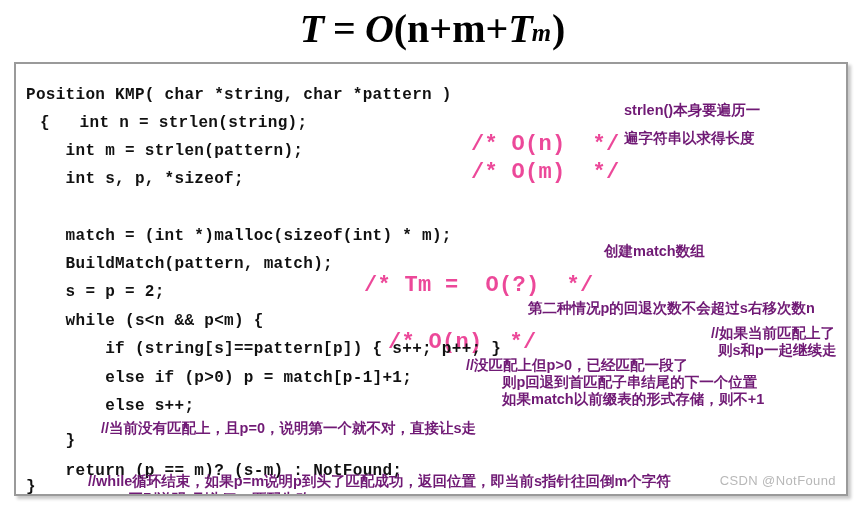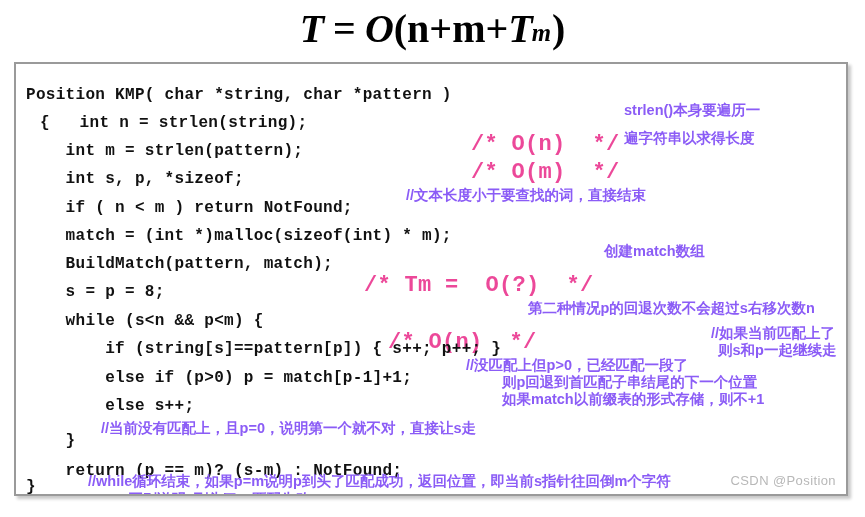--- a/index.html
+++ b/index.html
@@ -84,21 +84,21 @@
     color: #ec4899;
     white-space: pre;
     letter-spacing: 0.3px;
   }
 
   
   .cmt-cn {
     font-family: "Liberation Sans", "DejaVu Sans", sans-serif;
     font-size: 14.5px;
     font-weight: bold;
-    color: #8b5cf6;
+    color: #701a75;
     white-space: pre;
     letter-spacing: 0px;
   }
 
   .abs { position: absolute; white-space: pre; }
 
   
   #watermark {
     position: absolute;
     right: 10px;
@@ -145,37 +145,33 @@
     <div class="code-line" style="top:60px;text-align:right;">
       <span class="code abs" style="left:10px;">    int m = strlen(pattern);</span>
       <span class="cmt-mono abs" style="left:455px;">/* O(m)  */</span>
       <span class="cmt-cn abs" style="left:608px; top:5px;">遍字符串以求得长度</span>
     </div>
 
     <div class="code-line" style="top:88px;">
       <span class="code abs" style="left:10px;">    int s, p, *sizeof;</span>
     </div>
 
-    <div class="code-line" style="top:117px;">
-      <span class="code abs" style="left:10px;">    if ( n &lt; m ) return NotFound;</span>
-      <span class="cmt-cn abs" style="left:390px; top:5px;">//文本长度小于要查找的词，直接结束</span>
-    </div>
 
     <div class="code-line" style="top:173px;">
       <span class="code abs" style="left:10px;">    BuildMatch(pattern, match);</span>
       <span class="cmt-mono abs" style="left:348px;">/* Tm =  O(?)  */</span>
       <span class="cmt-cn abs" style="left:588px; top:5px;">创建match数组</span>
     </div>
 
     <div class="code-line" style="top:145px;">
       <span class="code abs" style="left:10px;">    match = (int *)malloc(sizeof(int) * m);</span>
     </div>
 
     <div class="code-line" style="top:201px;">
-      <span class="code abs" style="left:10px;">    s = p = 8;</span>
+      <span class="code abs" style="left:10px;">    s = p = 2;</span>
     </div>
 
     <div class="code-line" style="top:230px;">
       <span class="code abs" style="left:10px;">    while (s&lt;n &amp;&amp; p&lt;m) {</span>
       <span class="cmt-mono abs" style="left:372px;">/* O(n)  */</span>
       <span class="cmt-cn abs" style="left:512px; top:5px;">第二种情况p的回退次数不会超过s右移次数n</span>
     </div>
 
     <div class="code-line" style="top:258px;">
       <span class="code abs" style="left:10px;">        if (string[s]==pattern[p]) { s++; p++; }</span>
@@ -202,16 +198,16 @@
     <div class="code-line" style="top:380px;">
       <span class="code abs" style="left:10px;">    return (p == m)? (s-m) : NotFound;</span>
     </div>
 
     <div class="code-line" style="top:406px;">
       <span class="code abs" style="left:10px; top:8px;">}</span>
       <span class="cmt-cn abs" style="left:72px; top:2px;">//while循环结束，如果p=m说明p到头了匹配成功，返回位置，即当前s指针往回倒m个字符</span>
       <span class="cmt-cn abs" style="left:112px; top:20px;">否则说明s到头了，匹配失败。</span>
     </div>
 
-    <div id="watermark">CSDN @Position</div>
+    <div id="watermark">CSDN @NotFound</div>
 
   </div>
 </div>
 
 </body></html>

